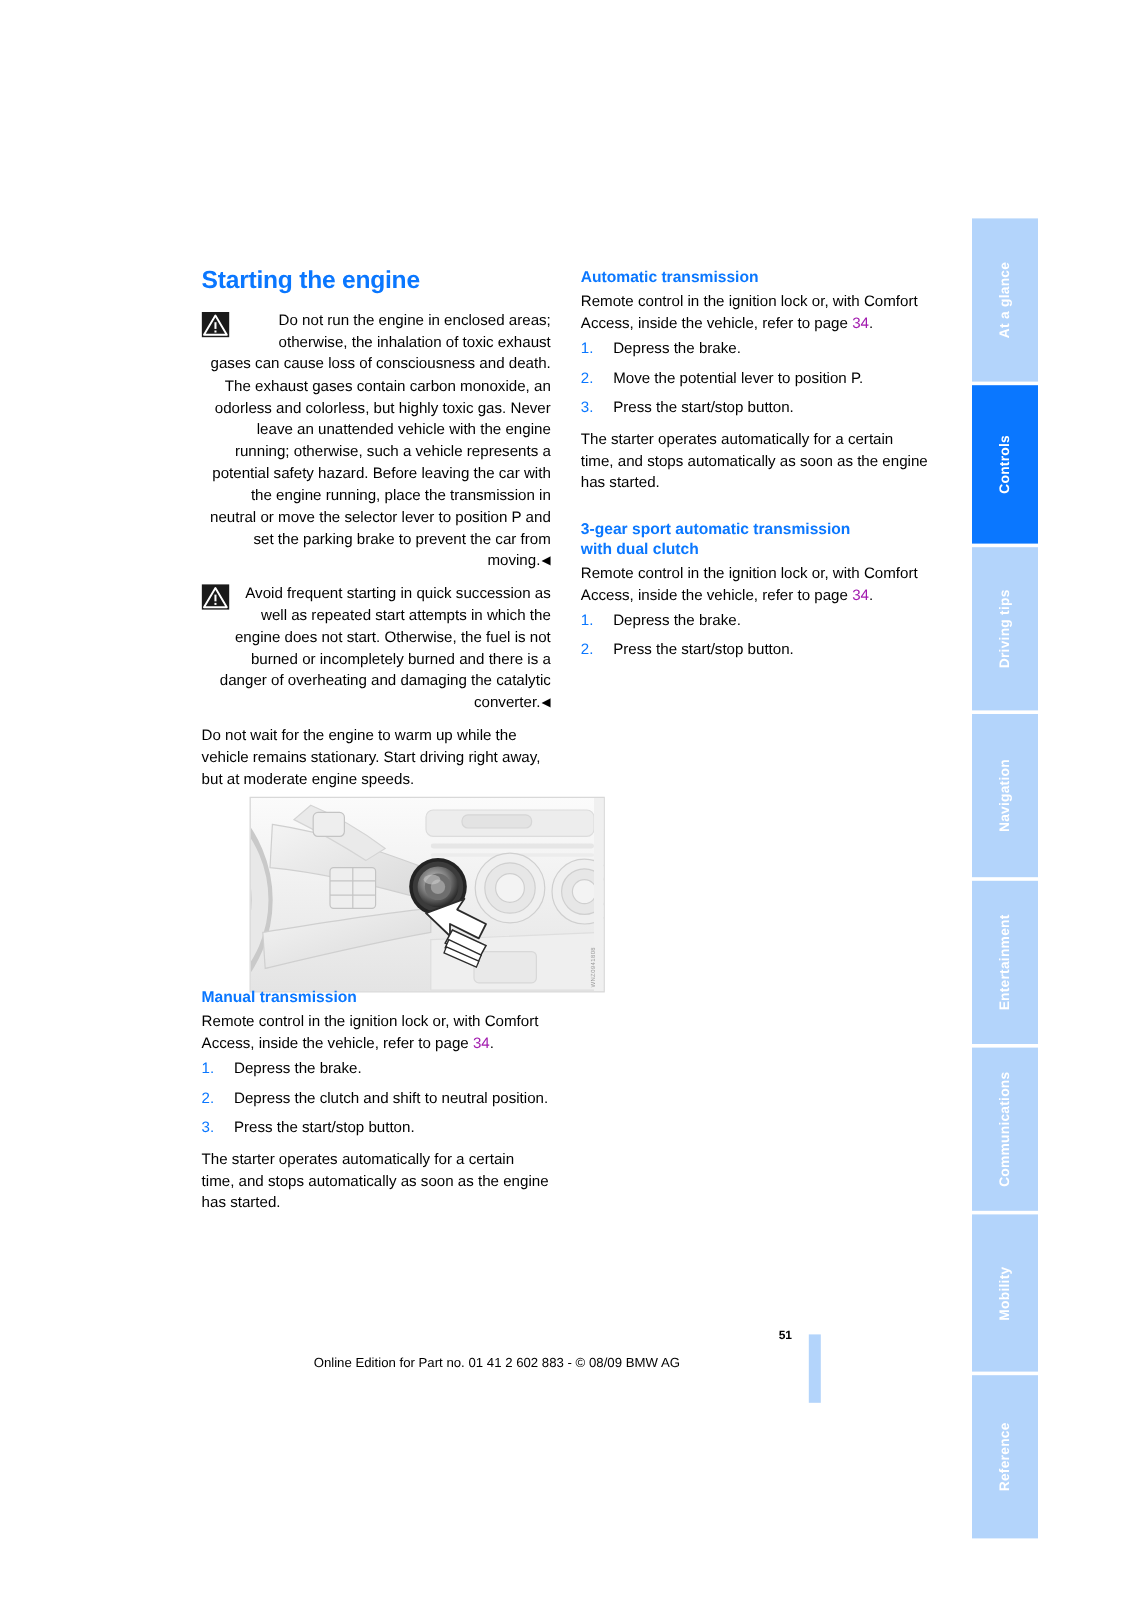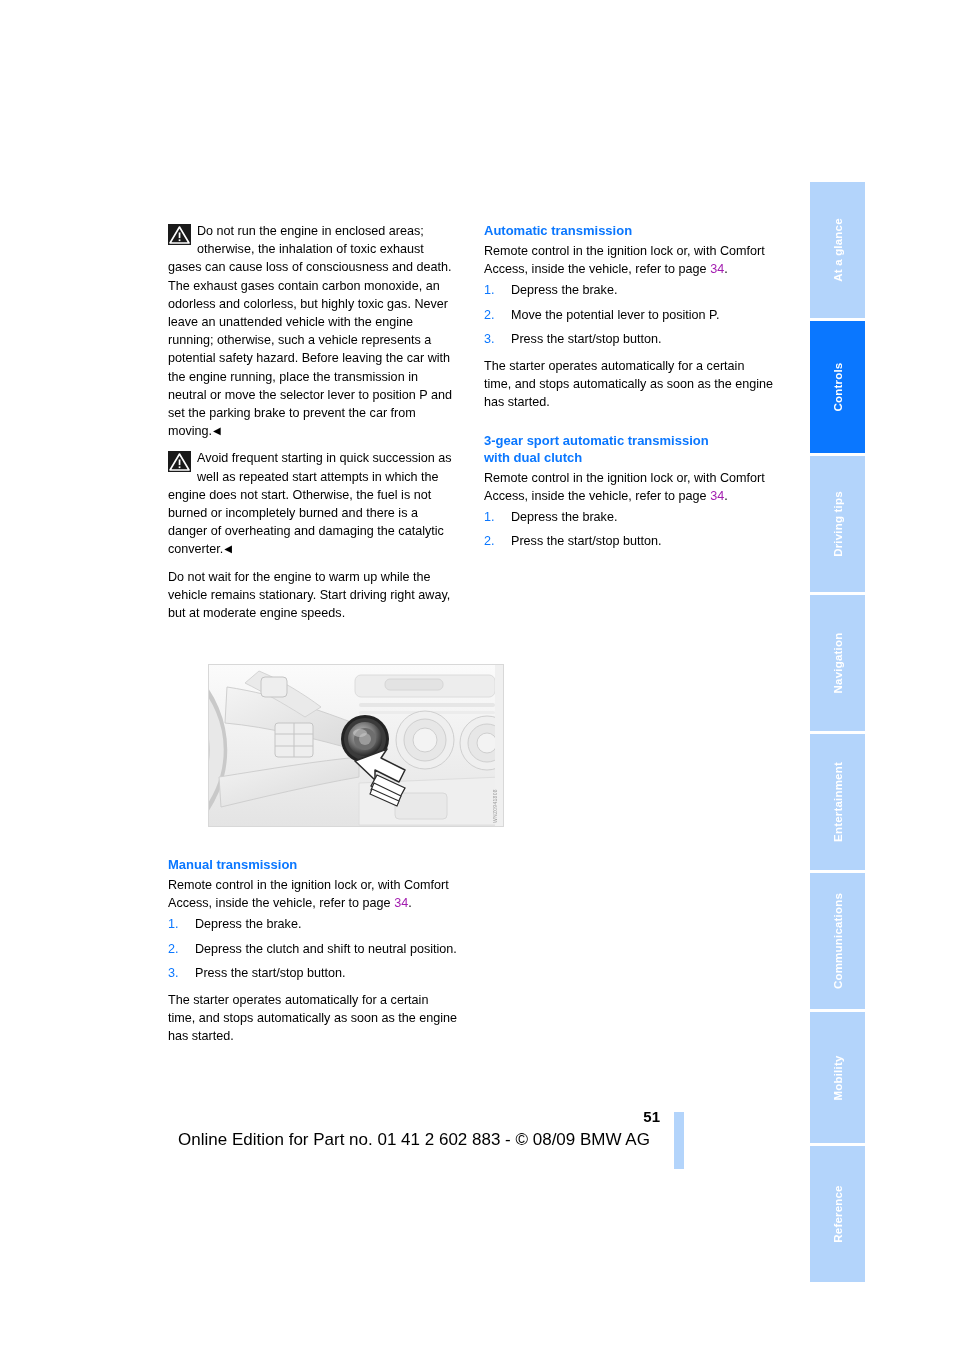--- a/index.html
+++ b/index.html
@@ -81,20 +81,21 @@
   p.body {
     margin: 0 0 9px 0;
     text-align: left;
   }
   p.tight { margin-bottom: 3px; }
 
   
   .warn-block {
     margin: 0 0 9px 0;
     overflow: hidden;
+    text-align: right;
   }
   .warn-icon {
     float: left;
     width: 23px;
     height: 21px;
     margin: 2px 6px 0 0;
     background: #1a1a1a;
     position: relative;
   }
   .warn-icon svg { display: block; }
@@ -159,31 +160,31 @@
     white-space: nowrap;
   }
 
   
   .page-number {
     position: absolute;
     left: 600px;
     top: 1108px;
     width: 60px;
     text-align: right;
-    font-size: 15px;
+    font-size: 10px;
     font-weight: bold;
     color: #000;
   }
   .footer-line {
     position: absolute;
     left: 168px;
     top: 1130px;
     width: 492px;
     text-align: center;
-    font-size: 17px;
+    font-size: 11px;
     color: #000;
   }
   .edge-bar {
     position: absolute;
     left: 674px;
     top: 1112px;
     width: 10px;
     height: 57px;
     background: #b3d4fb;
   }
@@ -215,20 +216,21 @@
       <div class="tab" style="top: 830px; height: 131px;">
         <span class="tab-label">Mobility</span>
       </div>
       <div class="tab" style="top: 964px; height: 136px;">
         <span class="tab-label">Reference</span>
       </div>
     </nav>
 
   <div class="col col-left">
 
+    <h1 class="title">Starting the engine</h1>
 
     <div class="warn-block">
       <span class="warn-icon">
         <svg width="23" height="21" viewBox="0 0 23 21" aria-hidden="true">
           <polygon points="11.5,3 21,19 2,19" fill="none" stroke="#ffffff" stroke-width="1.6" stroke-linejoin="round"></polygon>
           <rect x="10.7" y="8.5" width="1.7" height="5.6" fill="#ffffff"></rect>
           <rect x="10.7" y="15.4" width="1.7" height="1.7" fill="#ffffff"></rect>
         </svg>
       </span>
       <p><span>Do not run the engine in enclosed areas; otherwise, the inhalation of toxic exhaust gases can cause loss of consciousness and death. The exhaust gases contain carbon monoxide, an odorless and colorless, but highly toxic gas. Never leave an unattended vehicle with the engine running; otherwise, such a vehicle represents a potential safety hazard. Before leaving the car with the engine running, place the transmission in neutral or move the selector lever to position P and set the parking brake to prevent the car from moving.</span><span class="endmark">◀</span></p>
@@ -316,21 +318,21 @@
         <path d="M168 110 L196 123 L190 134 L162 121 Z" fill="#ffffff" stroke="#2b2b2b" stroke-width="1.3"></path>
         <path d="M165 118 L192 131 L189 138 L162 125 Z" fill="#ffffff" stroke="#2b2b2b" stroke-width="1.2"></path>
         <path d="M163 124 L190 136 L188 141 L161 129 Z" fill="#ffffff" stroke="#2b2b2b" stroke-width="1.1"></path>
       </g>
 
       <rect x="286" y="0" width="8" height="161" fill="#f0f0f0"></rect>
     </svg>
     <span class="fig-code">WNZ0941808</span>
   </figure>
 
-  <div class="col" style="left:168px; top:856px;">
+  <div class="col" style="left:168px; top:822px;">
     <h2 class="subhead">Manual transmission</h2>
     <p class="body tight"><span>Remote control in the ignition lock or, with Comfort Access, inside the vehicle, refer to page </span><span class="blue">34</span><span>.</span></p>
     <ol class="steps" id="manual-steps">
         <li><span class="num">1.</span><span>Depress the brake.</span></li>
         <li><span class="num">2.</span><span>Depress the clutch and shift to neutral position.</span></li>
         <li><span class="num">3.</span><span>Press the start/stop button.</span></li>
       </ol>
     <p class="body after-steps">The starter operates automatically for a certain time, and stops automatically as soon as the engine has started.</p>
   </div>
 

